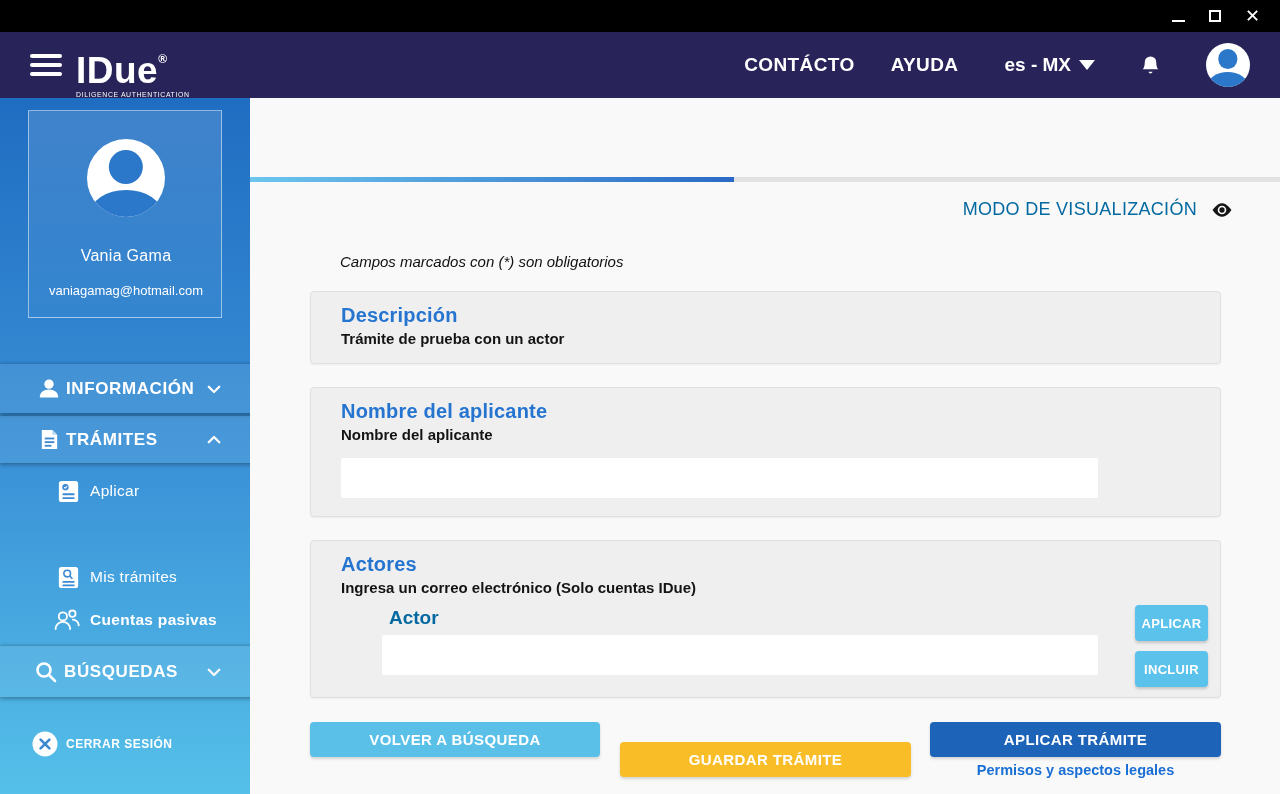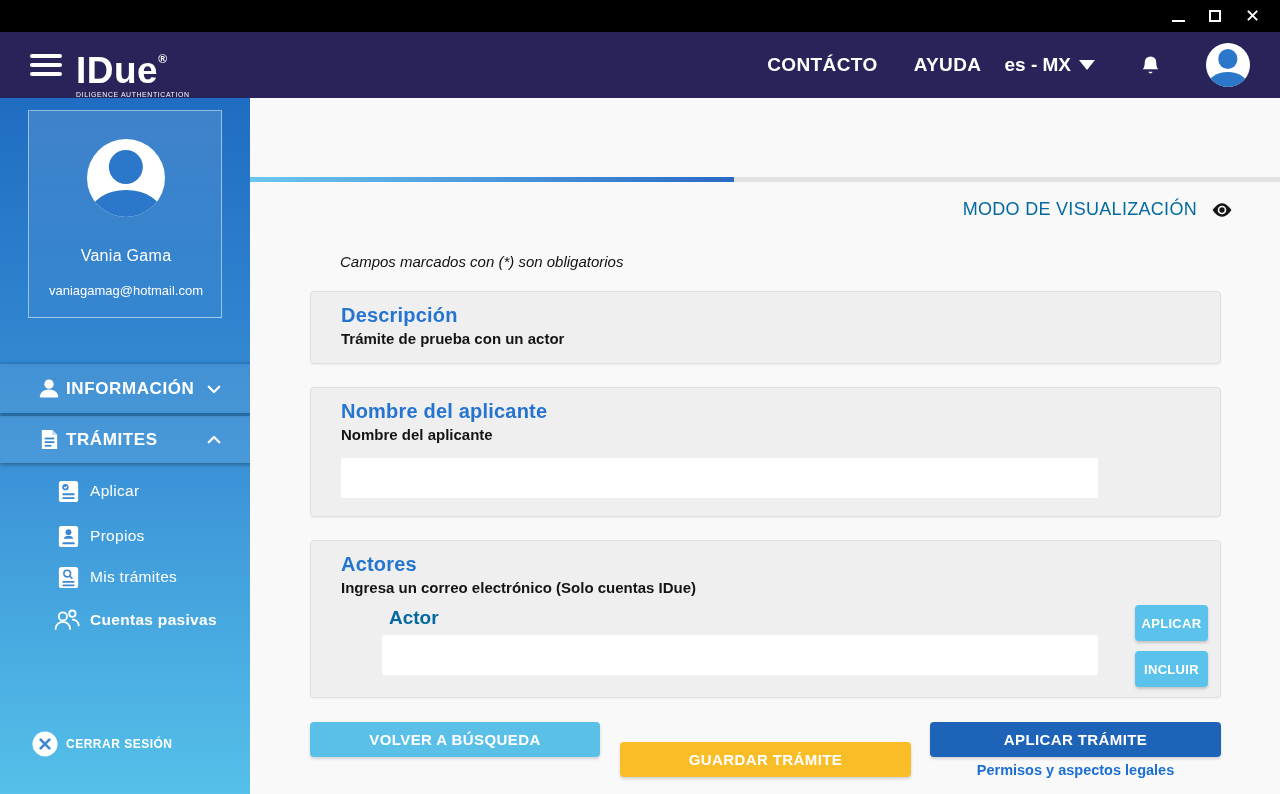--- a/index.html
+++ b/index.html
@@ -17,21 +17,21 @@
   
   .appbar { position:absolute; left:0; top:32px; width:1280px; height:81px; background:#282459; }
   .hamburger { position:absolute; left:30px; top:22px; width:32px; height:22px; cursor:pointer; }
   .hamburger span { display:block; width:32px; height:4px; border-radius:2px; background:#fff; margin-bottom:5px; }
   .logo { position:absolute; left:76px; top:8px; color:#fff; }
   .logo-title { font-size:37px; font-weight:bold; letter-spacing:0.5px; line-height:38px; }
   .logo-reg { font-size:12px; vertical-align:20px; font-weight:bold; }
   .logo-tag { font-size:6.9px; letter-spacing:0.62px; margin-top:1px; white-space:nowrap; }
   .appnav { position:absolute; right:30px; top:0; height:66px; display:flex; align-items:center; }
   .appnav .navlink { color:#fff; font-size:19px; font-weight:600; letter-spacing:0.4px; margin-left:36px; cursor:pointer; }
-  .lang { display:flex; align-items:center; margin-left:23px; cursor:pointer; }
+  .lang { display:flex; align-items:center; margin-left:46px; cursor:pointer; }
   .lang .lang-label { color:#fff; font-size:19px; font-weight:600; }
   .lang .caret { margin-left:8px; width:0; height:0; border-left:8px solid transparent; border-right:8px solid transparent; border-top:10px solid #fff; }
   .bell { margin-left:44px; cursor:pointer; display:flex; }
   .avatar { position:relative; border-radius:50%; background:#fff; overflow:hidden; }
   .avatar .head { position:absolute; left:50%; top:14%; transform:translateX(-50%); width:44%; height:44%; border-radius:50%; background:#2b77c9; }
   .avatar .body { position:absolute; left:50%; top:66%; transform:translateX(-50%); width:92%; height:62%; border-radius:50%; background:#2b77c9; }
   .avatar-header { width:44px; height:44px; margin-left:44px; cursor:pointer; }
 
   
   .sidebar { position:absolute; left:0; top:98px; width:250px; height:696px;
@@ -189,31 +189,20 @@
             <rect x="1" y="1" width="22" height="24" rx="3" fill="#fff"></rect>
             <circle cx="8.5" cy="8" r="3.6" fill="#3b88d2"></circle>
             <path d="M7 8l1.2 1.3 2.1-2.3" stroke="#fff" stroke-width="1.3" fill="none"></path>
             <rect x="5" y="15" width="14" height="2.2" rx="1" fill="#3b88d2"></rect>
             <rect x="5" y="19.5" width="14" height="2.2" rx="1" fill="#3b88d2"></rect>
           </svg>
       </span>
       <span class="sub-label">Aplicar</span>
     </div>
 
-    <div class="side-sub" style="top:421px;">
-      <span class="sub-icon">
-        <svg viewBox="0 0 24 26" width="21" height="23">
-            <rect x="1" y="1" width="22" height="24" rx="3" fill="#fff"></rect>
-            <circle cx="12" cy="8" r="3.3" fill="#3b88d2"></circle>
-            <path d="M6.5 15.5a5.6 4.2 0 0 1 11 0z" fill="#3b88d2"></path>
-            <rect x="5" y="19.5" width="14" height="2.4" rx="1" fill="#3b88d2"></rect>
-          </svg>
-      </span>
-      <span class="sub-label">Propios</span>
-    </div>
 
     <div class="side-sub" style="top:462px;">
       <span class="sub-icon">
         <svg viewBox="0 0 24 26" width="21" height="23">
             <rect x="1" y="1" width="22" height="24" rx="3" fill="#fff"></rect>
             <circle cx="10.5" cy="8.5" r="3.8" fill="none" stroke="#3b88d2" stroke-width="1.8"></circle>
             <path d="M13.2 11.2l3.2 3.2" stroke="#3b88d2" stroke-width="1.8"></path>
             <rect x="5" y="17" width="14" height="2" rx="1" fill="#3b88d2"></rect>
             <rect x="5" y="21" width="14" height="2" rx="1" fill="#3b88d2"></rect>
           </svg>
@@ -226,20 +215,34 @@
         <svg viewBox="0 0 32 26" width="29" height="24">
             <circle cx="12" cy="9" r="4.5" fill="none" stroke="#fff" stroke-width="2"></circle>
             <path d="M4 23a8 8 0 0 1 16 0" fill="none" stroke="#fff" stroke-width="2" stroke-linecap="round"></path>
             <circle cx="22.5" cy="6" r="3.5" fill="none" stroke="#fff" stroke-width="2"></circle>
             <path d="M23 12.5a7 7 0 0 1 6.5 6.5" fill="none" stroke="#fff" stroke-width="2" stroke-linecap="round"></path>
           </svg>
       </span>
       <span class="sub-label">Cuentas pasivas</span>
     </div>
 
+    <div class="side-bar-row" style="top:548px;height:51px;">
+      <span class="row-icon" style="left:34px;">
+        <svg viewBox="0 0 24 24" width="24" height="24">
+            <circle cx="10" cy="10" r="6.5" fill="none" stroke="#fff" stroke-width="2.6"></circle>
+            <path d="M15 15l6 6" stroke="#fff" stroke-width="2.6" stroke-linecap="round"></path>
+          </svg>
+      </span>
+      <span class="row-label" style="left:64px;">BÚSQUEDAS</span>
+      <span class="row-chevron">
+        <svg viewBox="0 0 24 24" width="18" height="18">
+            <path d="M5 9l7 7 7-7" fill="none" stroke="#fff" stroke-width="3" stroke-linecap="round" stroke-linejoin="round"></path>
+          </svg>
+      </span>
+    </div>
 
     <div class="logout-row">
       <span class="row-icon">
         <svg viewBox="0 0 26 26" width="26" height="26">
             <circle cx="13" cy="13" r="12.5" fill="#fff"></circle>
             <path d="M8.6 8.6l8.8 8.8M17.4 8.6l-8.8 8.8" stroke="#3b88d2" stroke-width="2.6" stroke-linecap="round"></path>
           </svg>
       </span>
       <span class="row-label">CERRAR SESIÓN</span>
     </div>

